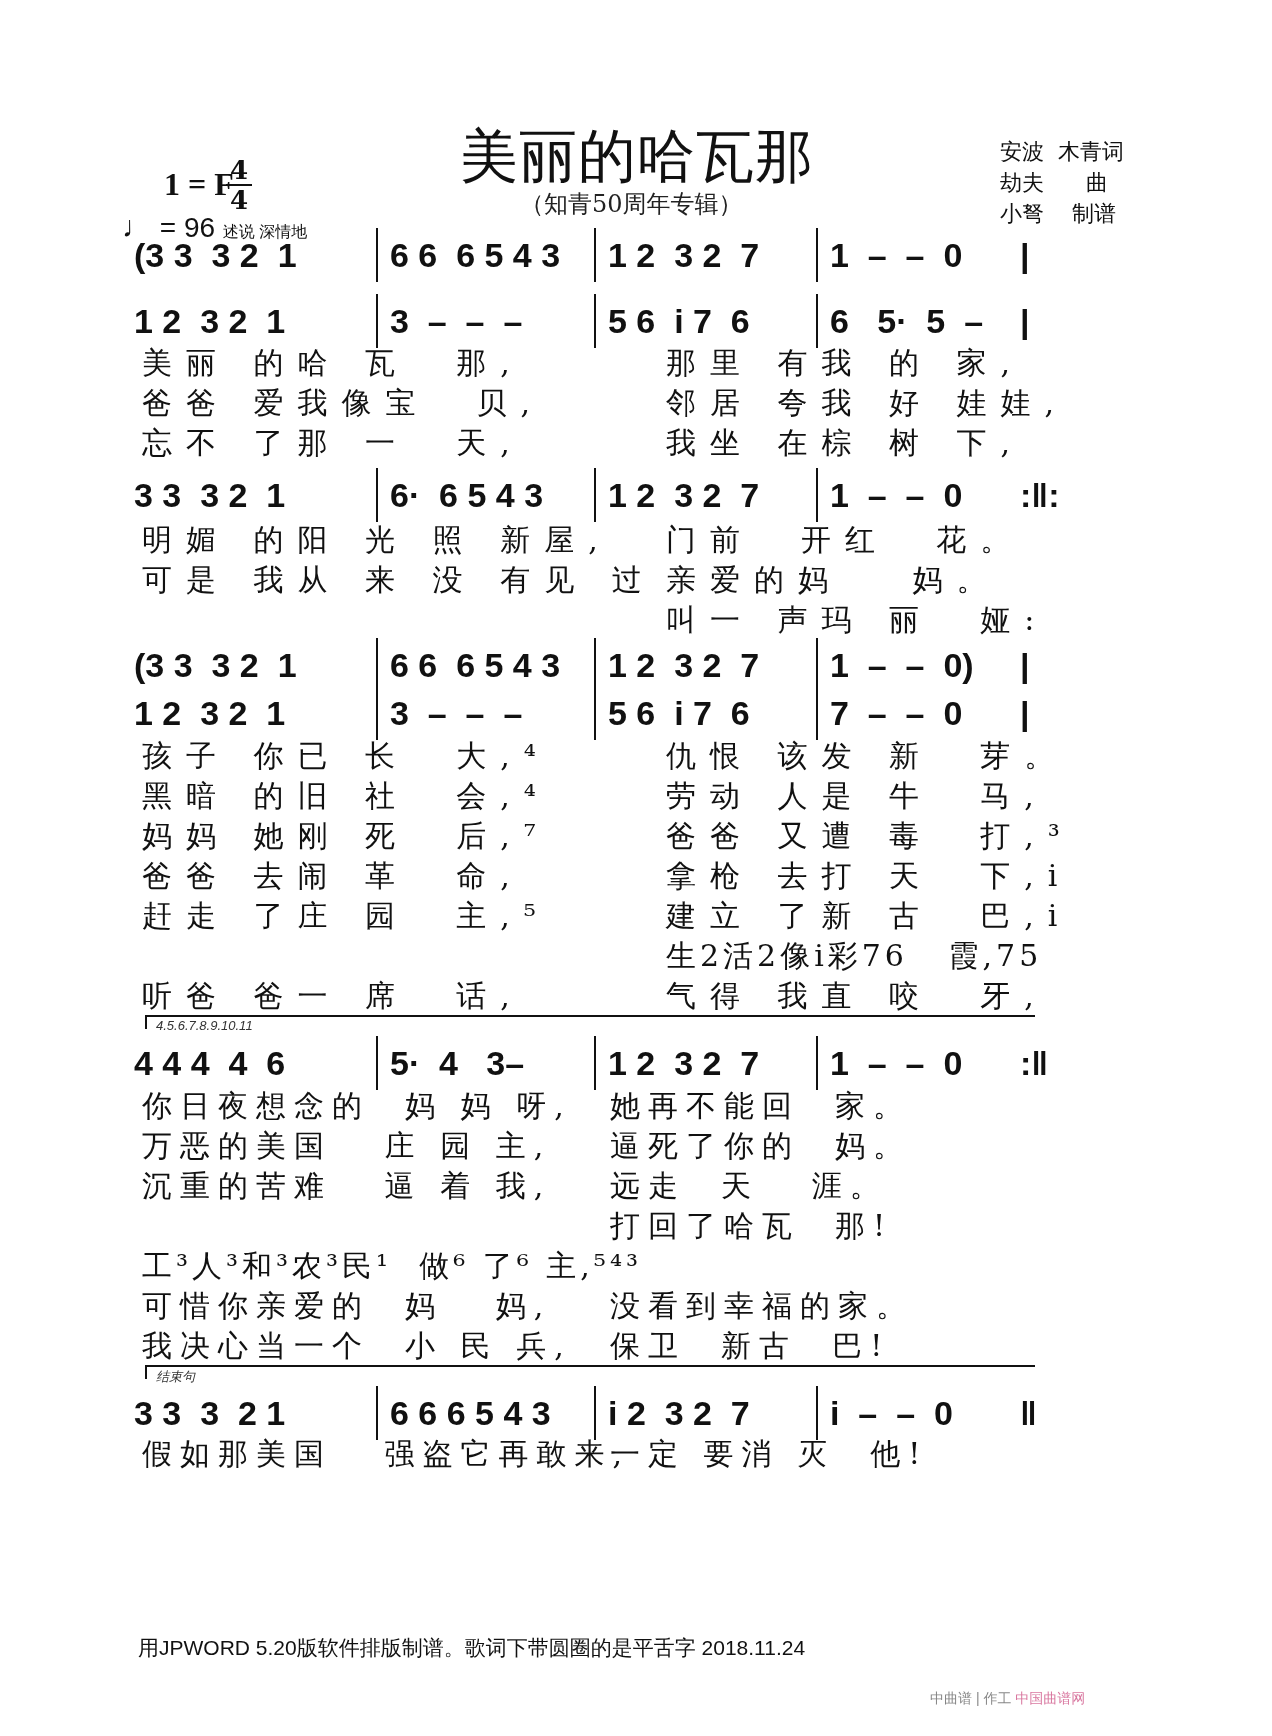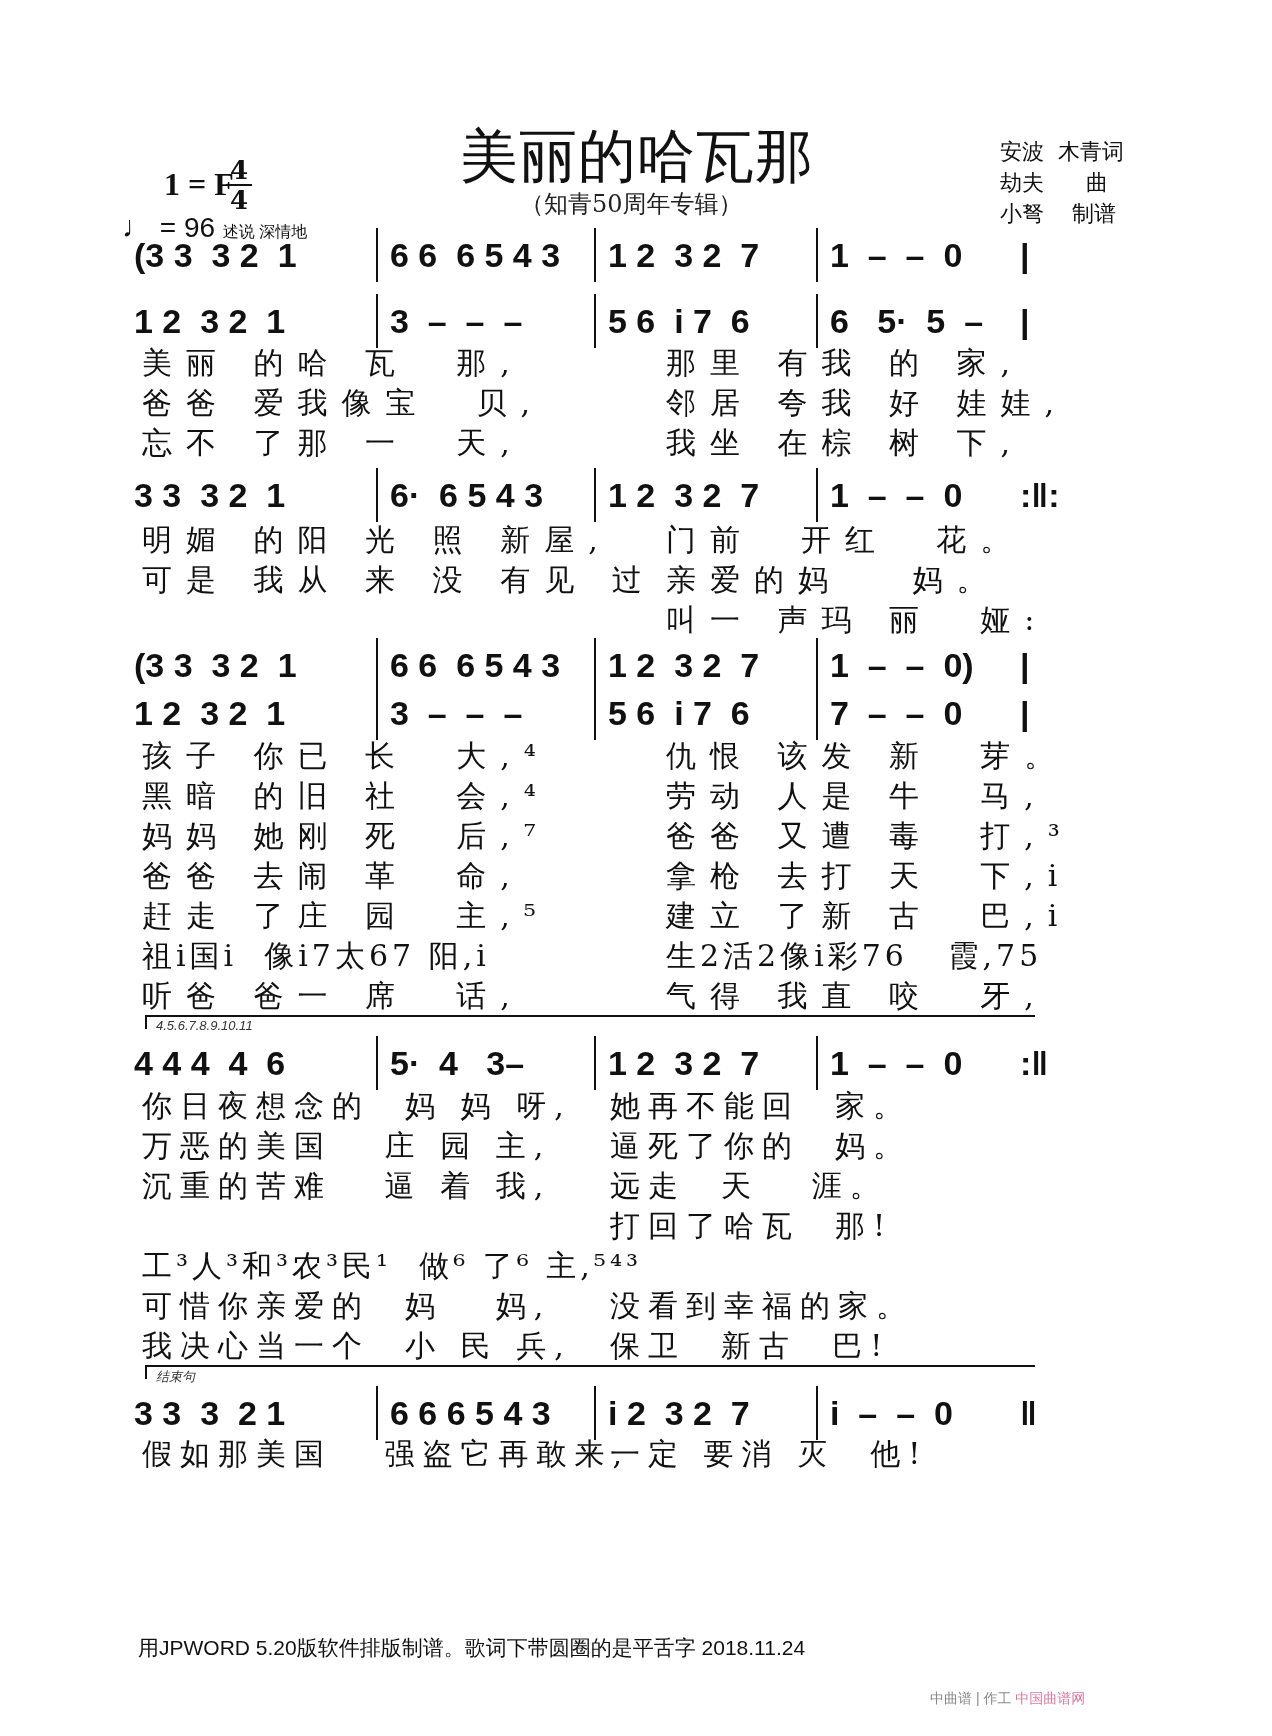--- a/index.html
+++ b/index.html
@@ -130,21 +130,21 @@
 
 <div class="lyr" style="top:520px"><span>明媚 的阳 光 照 新屋,</span><span class="r">门前  开红  花。</span></div>
 <div class="lyr" style="top:560px"><span>可是 我从 来 没 有见 过</span><span class="r">亲爱的妈   妈。</span></div>
 <div class="lyr" style="top:600px"><span class="r">叫一 声玛 丽  娅:</span></div>
 
 <div class="lyr" style="top:736px"><span>孩子 你已 长  大,⁴</span><span class="r">仇恨 该发 新  芽。</span></div>
 <div class="lyr" style="top:776px"><span>黑暗 的旧 社  会,⁴</span><span class="r">劳动 人是 牛  马,</span></div>
 <div class="lyr" style="top:816px"><span>妈妈 她刚 死  后,⁷</span><span class="r">爸爸 又遭 毒  打,³</span></div>
 <div class="lyr" style="top:856px"><span>爸爸 去闹 革  命,</span><span class="r">拿枪 去打 天  下,i</span></div>
 <div class="lyr" style="top:896px"><span>赶走 了庄 园  主,⁵</span><span class="r">建立 了新 古  巴,i</span></div>
-<div class="lyr" style="top:936px; letter-spacing:4px"><span>祖i国i  像i7太67 阳,i</span><span class="r">生2活2像i彩76   霞,75</span></div>
+<div class="lyr" style="top:936px; letter-spacing:4px"><span class="r">生2活2像i彩76   霞,75</span></div>
 <div class="lyr" style="top:976px"><span>听爸 爸一 席  话,</span><span class="r">气得 我直 咬  牙,</span></div>
 
 <div class="mark-line" style="left:145px; top:1015px; width:890px"></div>
 <div class="mark-tick" style="left:145px; top:1015px"></div>
 <div class="mark-label" style="left:156px; top:1018px">4.5.6.7.8.9.10.11</div>
 
 <div class="lyr" style="top:1086px; letter-spacing:8px"><span>你日夜想念的  妈 妈 呀,</span><span class="r" style="left:468px">她再不能回  家。</span></div>
 <div class="lyr" style="top:1126px; letter-spacing:8px"><span>万恶的美国   庄 园 主,</span><span class="r" style="left:468px">逼死了你的  妈。</span></div>
 <div class="lyr" style="top:1166px; letter-spacing:8px"><span>沉重的苦难   逼 着 我,</span><span class="r" style="left:468px">远走  天   涯。</span></div>
 <div class="lyr" style="top:1206px; letter-spacing:8px"><span class="r" style="left:468px">打回了哈瓦  那!</span></div>

